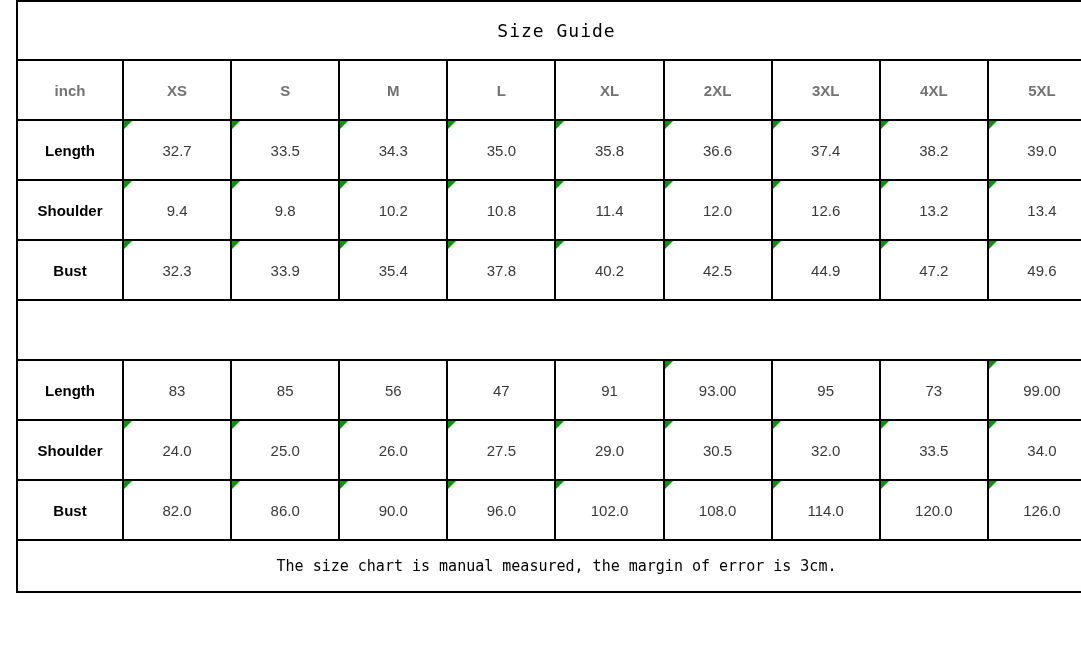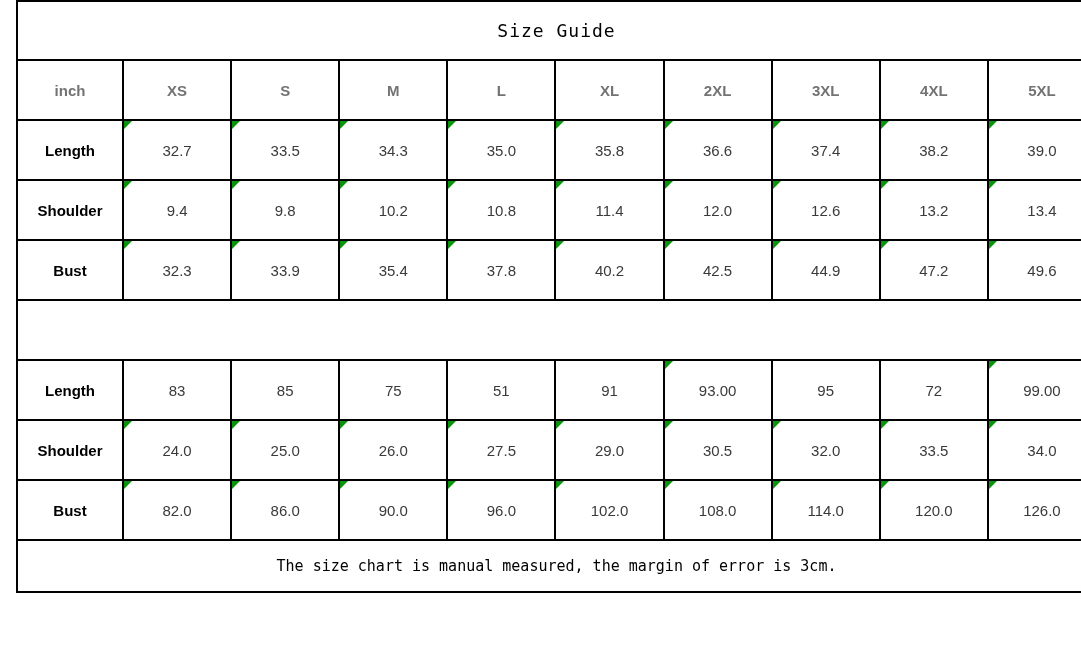--- a/index.html
+++ b/index.html
@@ -155,26 +155,26 @@
     <tbody>
       <tr class="gap-row">
         <td colspan="10"></td>
       </tr>
     </tbody>
     <tbody id="section-1">
         <tr class="data-row">
           <th>Length</th>
           <td>83</td>
           <td>85</td>
-          <td>75</td>
-          <td>51</td>
+          <td>56</td>
+          <td>47</td>
           <td>91</td>
           <td>93.00<span class="corner-flag"></span></td>
           <td>95</td>
-          <td>72</td>
+          <td>73</td>
           <td>99.00<span class="corner-flag"></span></td>
         </tr>
         <tr class="data-row">
           <th>Shoulder</th>
           <td>24.0<span class="corner-flag"></span></td>
           <td>25.0<span class="corner-flag"></span></td>
           <td>26.0<span class="corner-flag"></span></td>
           <td>27.5<span class="corner-flag"></span></td>
           <td>29.0<span class="corner-flag"></span></td>
           <td>30.5<span class="corner-flag"></span></td>

